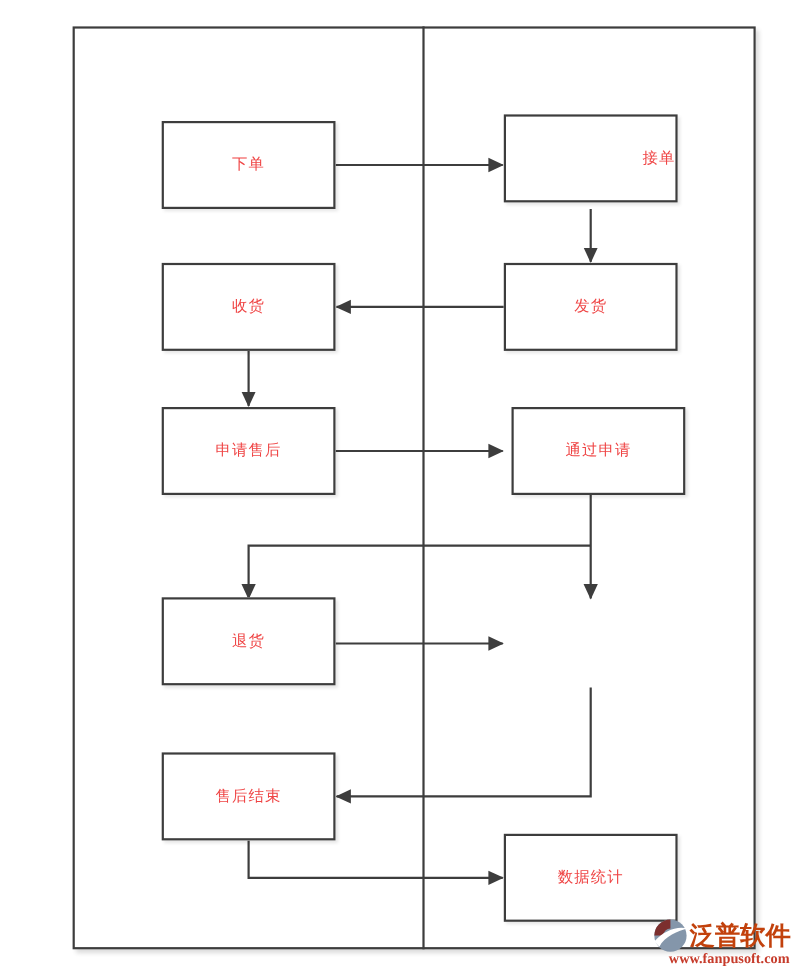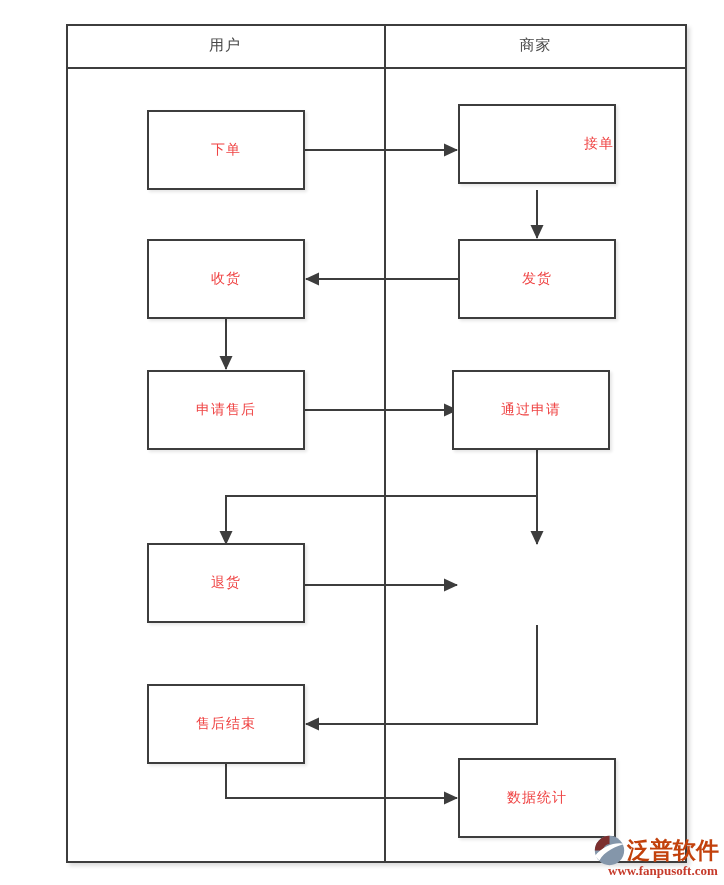--- a/index.html
+++ b/index.html
@@ -52,21 +52,21 @@
     background: #ffffff;
     display: flex; align-items: center; justify-content: center;
     font-size: 14px; color: #ef4444; letter-spacing: 1px;
     box-shadow: 2px 2px 3px rgba(0,0,0,0.10);
   }
   .n0 { left: 147px; top: 110px; }
   .n1 { left: 458px; top: 104px; justify-content: flex-end; }
   .n2 { left: 147px; top: 239px; }
   .n3 { left: 458px; top: 239px; }
   .n4 { left: 147px; top: 370px; }
-  .n5 { left: 452px; top: 370px; }
+  .n5 { left: 465px; top: 370px; }
   .n6 { left: 147px; top: 543px; }
   .n7 { left: 458px; top: 545px; }
   .n8 { left: 147px; top: 684px; }
   .n9 { left: 458px; top: 758px; }
   .watermark {
     position: absolute;
     left: 593px; top: 834px;
   }
   .wm-row { display: flex; align-items: center; }
   .wm-brand {
@@ -80,28 +80,20 @@
   }
 </style>
 </head>
 <body>
 
 <div class="canvas">
 
   <div class="frame"></div>
   <div class="lane-divider"></div>
 
-  <div class="header-row">
-    <div class="header-cell left">
-      <span>用户</span>
-    </div>
-    <div class="header-cell right">
-      <span>商家</span>
-    </div>
-  </div>
 
   <svg class="edges" width="724" height="885" viewBox="0 0 724 885">
     <defs>
       <marker id="arrow" viewBox="0 0 14 14" refX="13" refY="7" markerWidth="14" markerHeight="14" markerUnits="userSpaceOnUse" orient="auto-start-reverse">
         <path d="M0,0.5 L14,7 L0,13.5 Z" fill="#3d3d3d"></path>
       </marker>
     </defs>
     <g stroke="#3d3d3d" stroke-width="2" fill="none">
       <path d="M305,150 H457" marker-end="url(#arrow)"></path>
       <path d="M537,190 V238" marker-end="url(#arrow)"></path>

